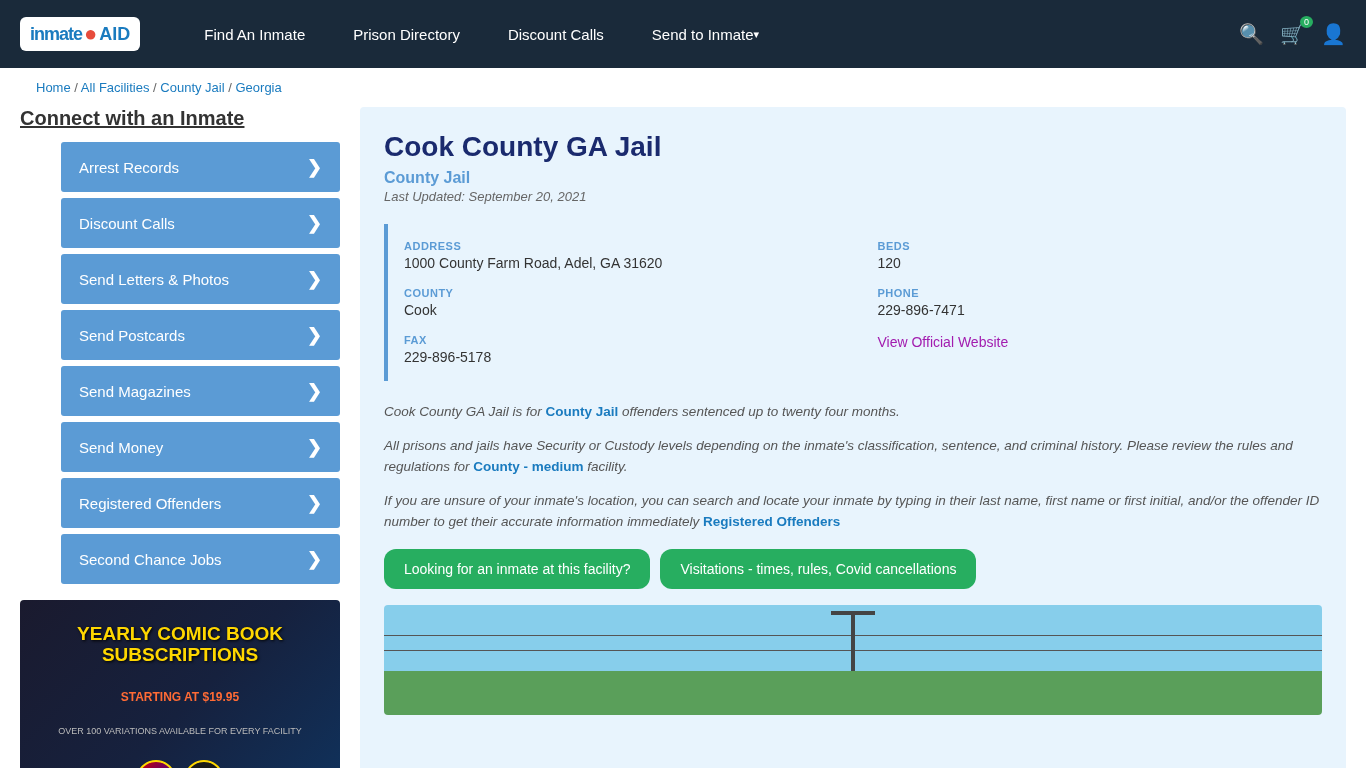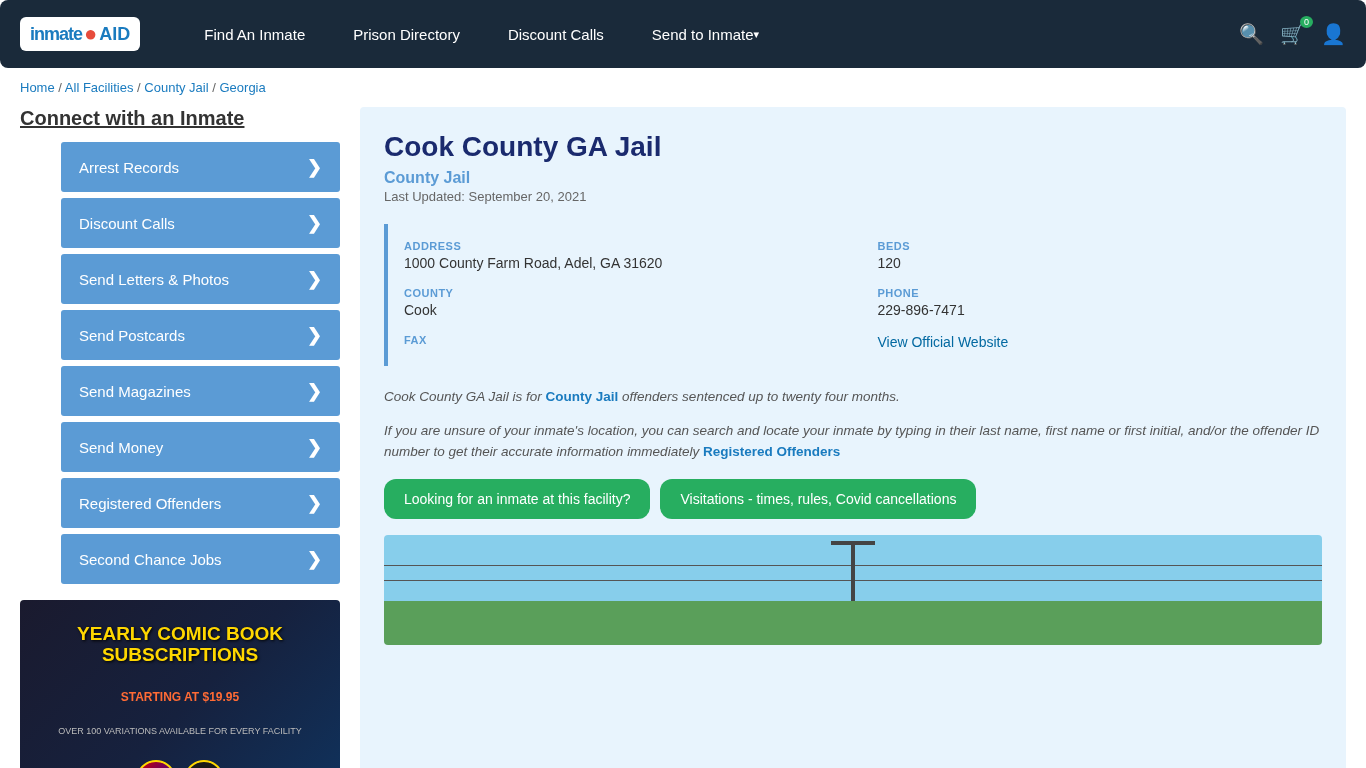--- a/index.html
+++ b/index.html
@@ -5,21 +5,20 @@
     * { margin: 0; padding: 0; box-sizing: border-box; }
     body { font-family: Arial, sans-serif; font-size: 14px; color: #333; background: #fff; }
 
     
     nav {
       background: #1a2a3a;
       display: flex;
       align-items: center;
       padding: 0 20px;
       height: 68px;
-      border-radius: 8px;
     }
     .nav-logo {
       display: flex;
       align-items: center;
       margin-right: 40px;
     }
     .logo-box {
       background: #fff;
       border-radius: 6px;
       padding: 4px 10px;
@@ -66,21 +65,21 @@
       border-radius: 50%;
       font-size: 9px;
       padding: 1px 4px;
       position: absolute;
       top: -6px;
       right: -8px;
     }
 
     
     .breadcrumb {
-      padding: 12px 20px;
+      padding: 12px 36px;
       font-size: 13px;
       border-radius: 14px;
     }
     .breadcrumb a { color: #1a7bbf; text-decoration: none; }
     .breadcrumb span { color: #666; }
 
     
     .main-container {
       display: flex;
       padding: 0 20px 20px 20px;
@@ -168,20 +167,21 @@
       margin-bottom: 6px;
     }
     .facility-type {
       color: #5b9bd5;
       font-size: 16px;
       font-weight: bold;
       margin-bottom: 2px;
     }
     .facility-updated {
       color: #666;
+      font-style: italic;
       font-size: 13px;
       margin-bottom: 20px;
     }
     .info-grid {
       display: grid;
       grid-template-columns: 1fr 1fr;
       gap: 16px 40px;
       margin-bottom: 20px;
       padding: 16px 11px;
       border-left: 4px solid #5b9bd5;
@@ -193,21 +193,21 @@
       font-weight: bold;
       text-transform: uppercase;
       letter-spacing: 0.5px;
       margin-bottom: 3px;
     }
     .info-value {
       color: #333;
       font-size: 14px;
     }
     .info-link {
-      color: #0369a1;
+      color: #a21caf;
       text-decoration: none;
     }
     .desc-para {
       color: #555;
       font-size: 13.5px;
       line-height: 1.6;
       margin-bottom: 12px;
       font-style: italic;
     }
     .desc-link { color: #1a7bbf; text-decoration: none; font-weight: bold; font-style: normal; }
@@ -371,28 +371,32 @@
       <div>
         <div class="info-label">COUNTY</div>
         <div class="info-value">Cook</div>
       </div>
       <div>
         <div class="info-label">PHONE</div>
         <div class="info-value">229-896-7471</div>
       </div>
       <div>
         <div class="info-label">FAX</div>
+        <div class="info-value">229-896-5178</div>
       </div>
       <div>
         <a class="info-link" href="#">View Official Website</a>
       </div>
     </div>
 
     <p class="desc-para">
       Cook County GA Jail is for <a class="desc-link" href="#">County Jail</a> offenders sentenced up to twenty four months.
+    </p>
+    <p class="desc-para">
+      All prisons and jails have Security or Custody levels depending on the inmate's classification, sentence, and criminal history. Please review the rules and regulations for <a class="desc-link" href="#">County - medium</a> facility.
     </p>
     <p class="desc-para">
       If you are unsure of your inmate's location, you can search and locate your inmate by typing in their last name, first name or first initial, and/or the offender ID number to get their accurate information immediately <a class="desc-link" href="#">Registered Offenders</a>
     </p>
 
     <div class="action-buttons">
       <button class="btn-green">Looking for an inmate at this facility?</button>
       <button class="btn-green">Visitations - times, rules, Covid cancellations</button>
     </div>
 

